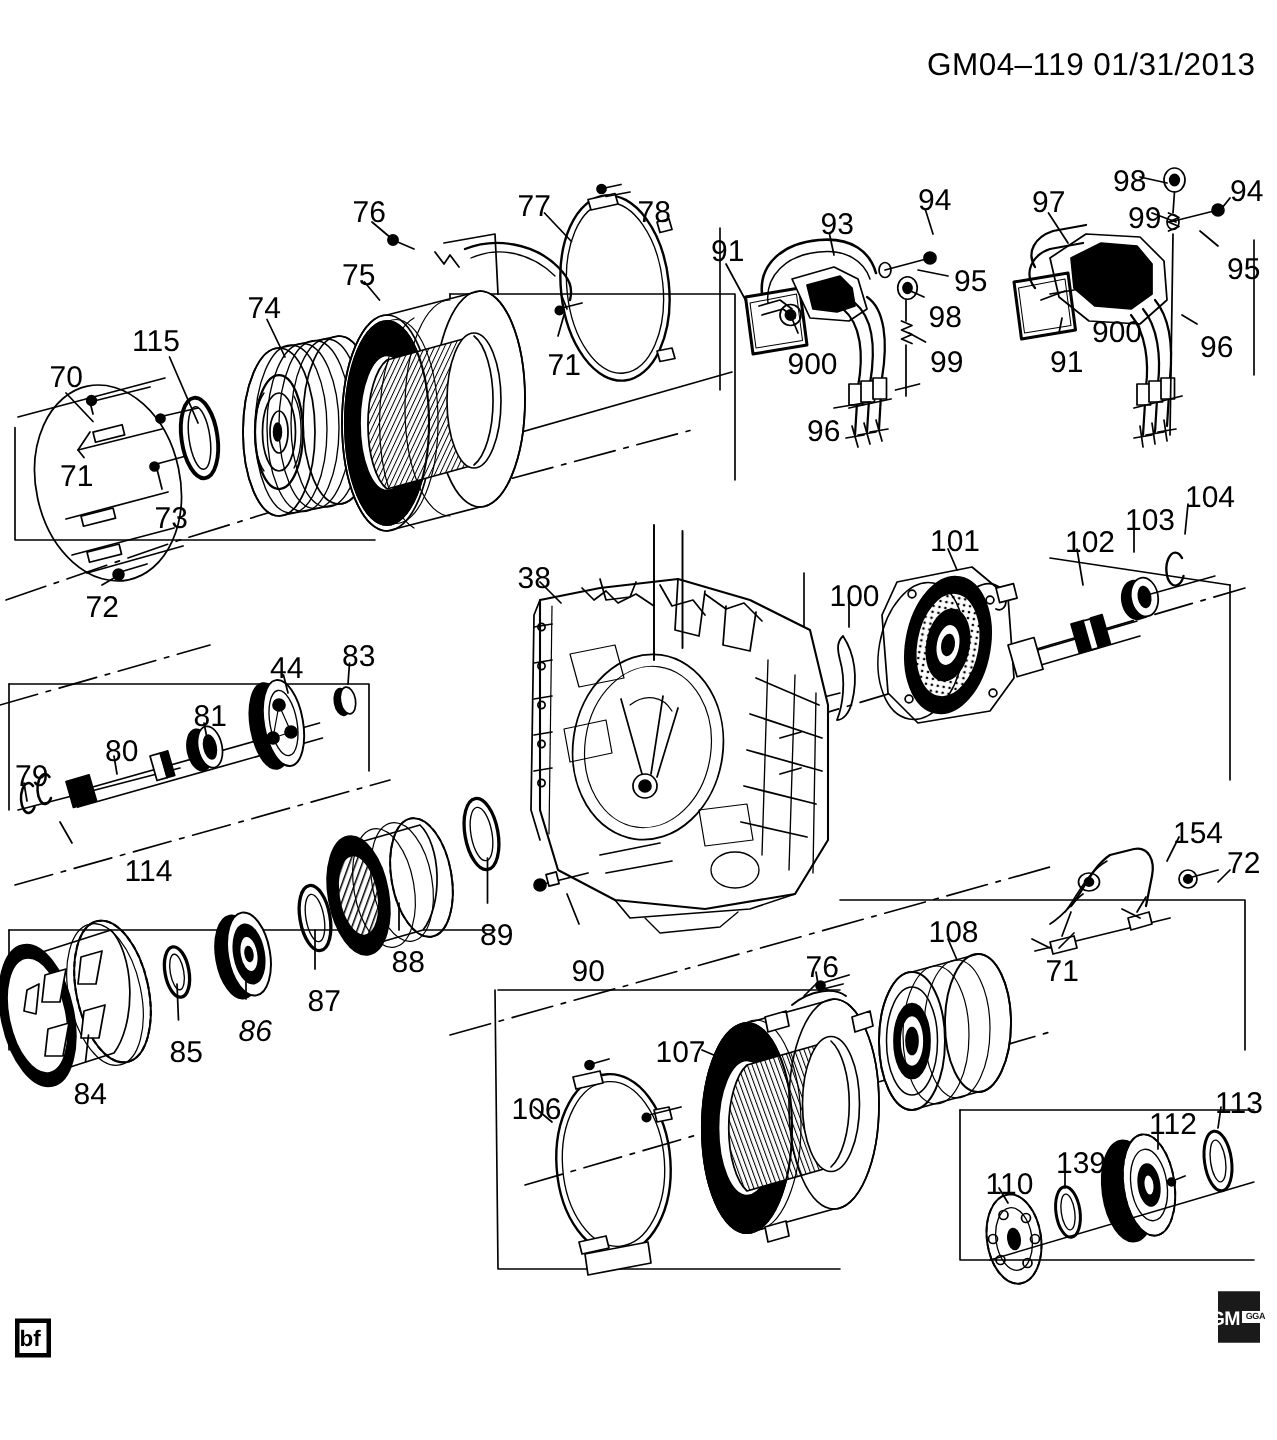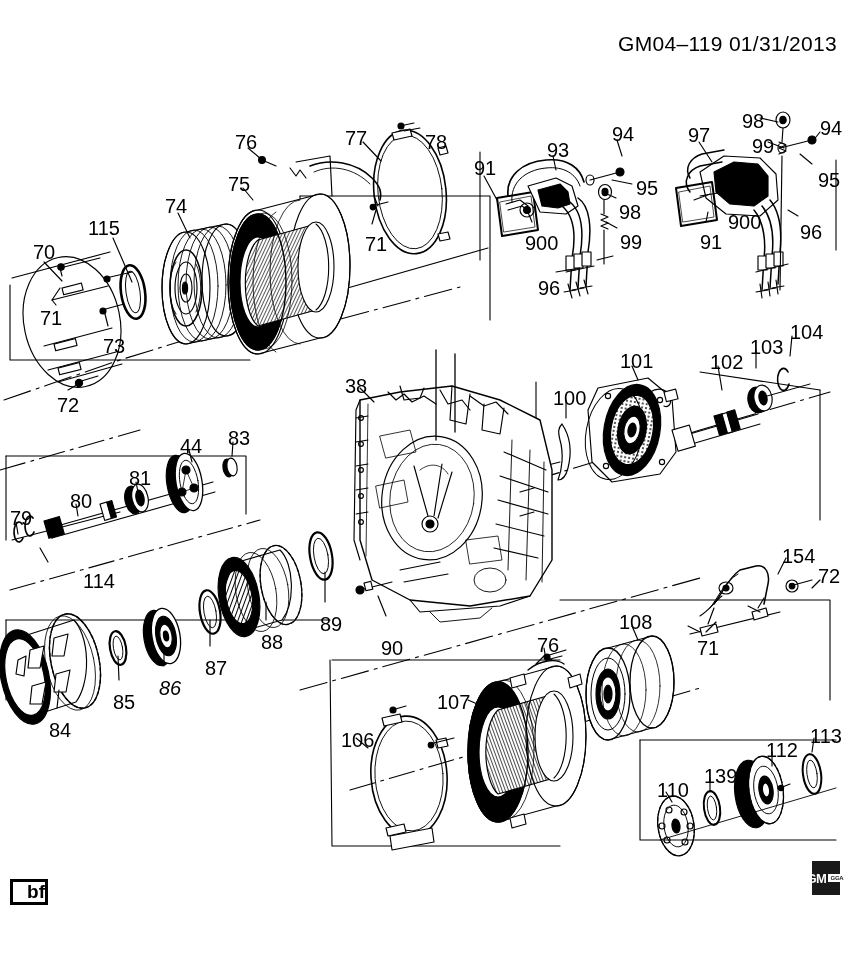--- a/index.html
+++ b/index.html
@@ -20,24 +20,24 @@
   .cal{
     position:absolute;
     font-size:20px;
     line-height:1;
     white-space:nowrap;
     font-weight:400;
   }
 
   .bfbox{
     position:absolute;left:10px;top:879px;
-    width:38px;height:26px;
+    width:24px;height:26px;
     border:3px solid #000;background:#fff;
-    display:flex;align-items:center;justify-content:flex-end;
-    font-size:19px;font-weight:bold;
+    display:flex;align-items:center;justify-content:flex-start;
+    font-size:15px;font-weight:bold;
     box-sizing:border-box;
   }
 
   .gmlogo{
     position:absolute;left:812px;top:861px;
     width:28px;height:34px;background:#1a1a1a;
     border:1px solid #1a1a1a;
     display:flex;align-items:center;
     justify-content:center;gap:1px;box-sizing:border-box;
   }

